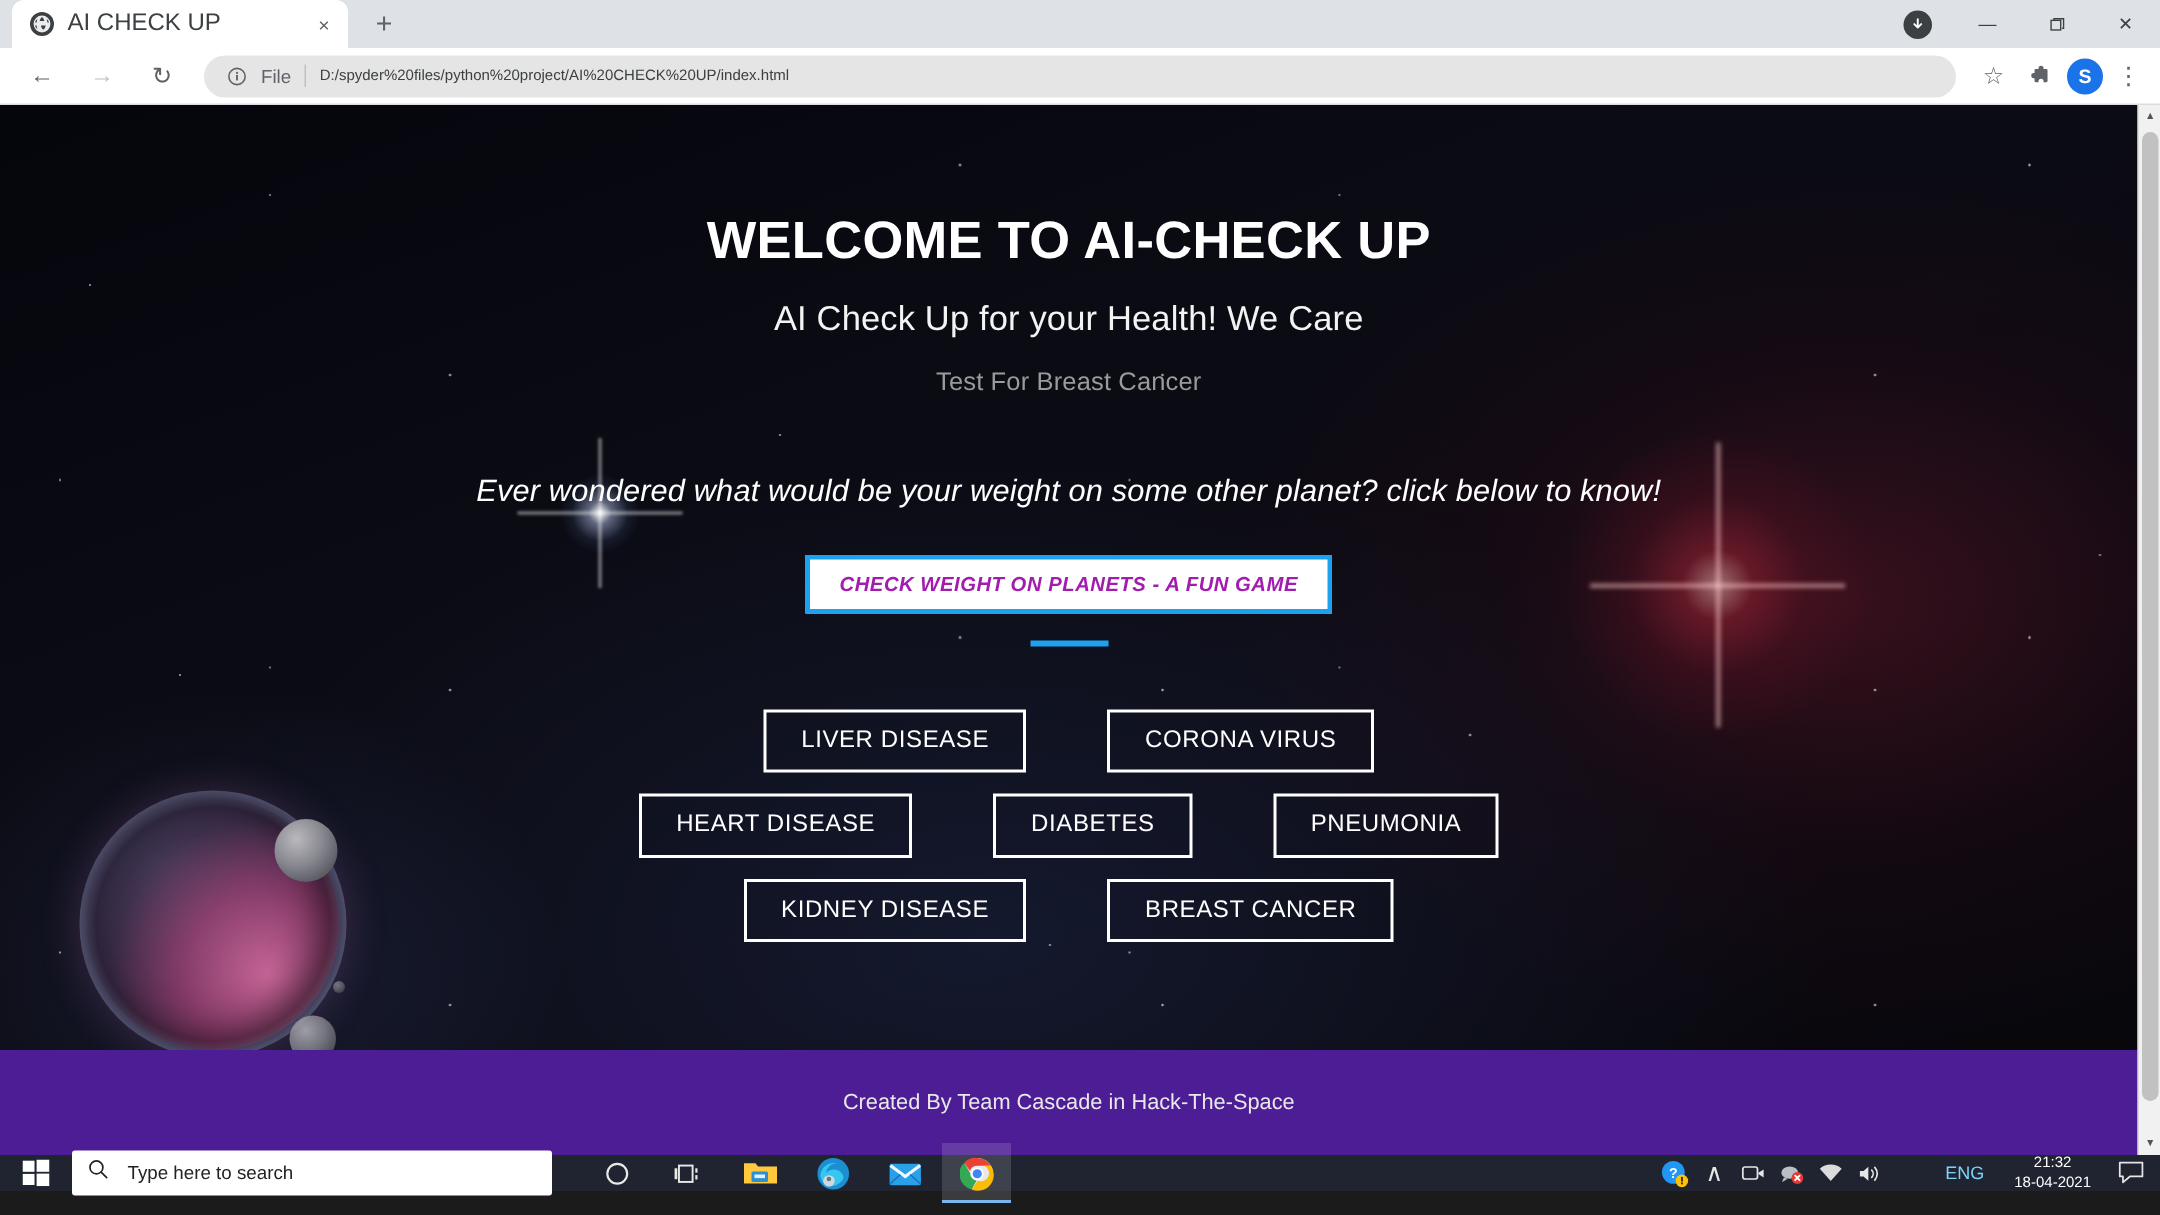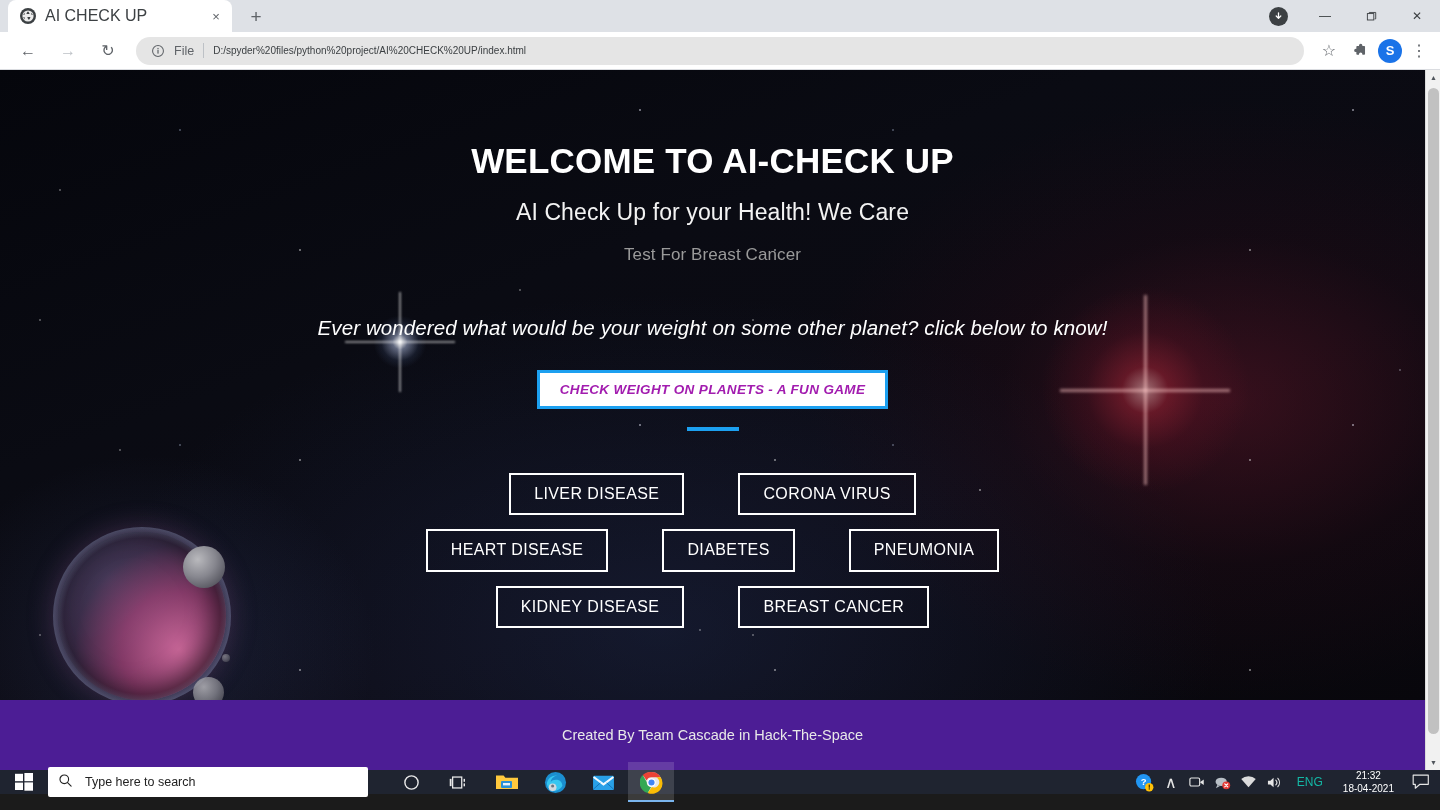--- a/index.html
+++ b/index.html
@@ -266,21 +266,21 @@
   .tb-app.active::after {
     content: ""; position: absolute; bottom: 0; left: 0; width: 46px; height: 2px;
     background: #7ab5ee;
   }
   .tb-spacer { flex: 1 1 auto; }
   .tray { display: flex; align-items: center; gap: 2px; padding-right: 4px; }
   .tray-icon {
     width: 24px; height: 40px; display: flex; align-items: center;
     justify-content: center; color: #e6e6e6;
   }
-  .tray-lang { color: #14b8a6; font-size: 12px; padding: 0 8px; }
+  .tray-lang { color: #7dd3fc; font-size: 12px; padding: 0 8px; margin-left: 28px; }
   .tray-clock {
     color: #fff; font-size: 10px; text-align: center; line-height: 1.35;
     padding: 0 10px;
   }
   .tray-action {
     width: 30px; height: 40px; display: flex; align-items: center;
     justify-content: center; color: #e6e6e6;
   }
 </style>
 </head>

